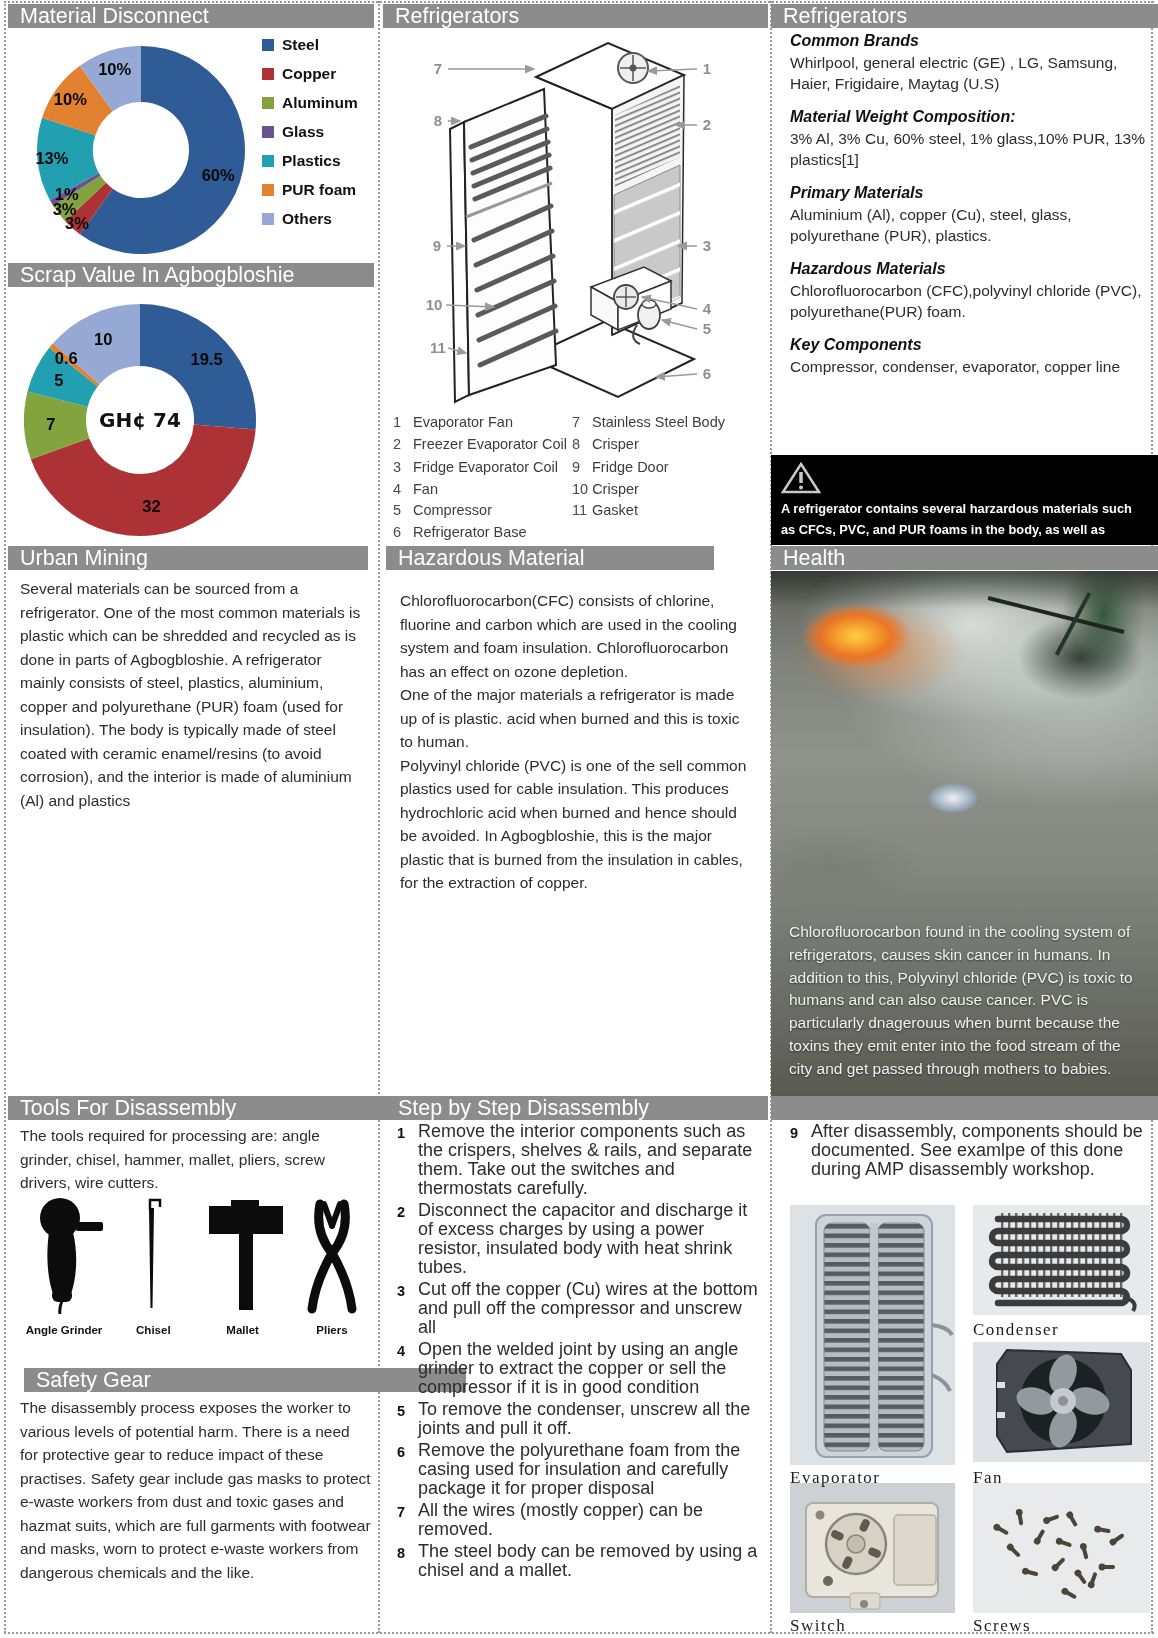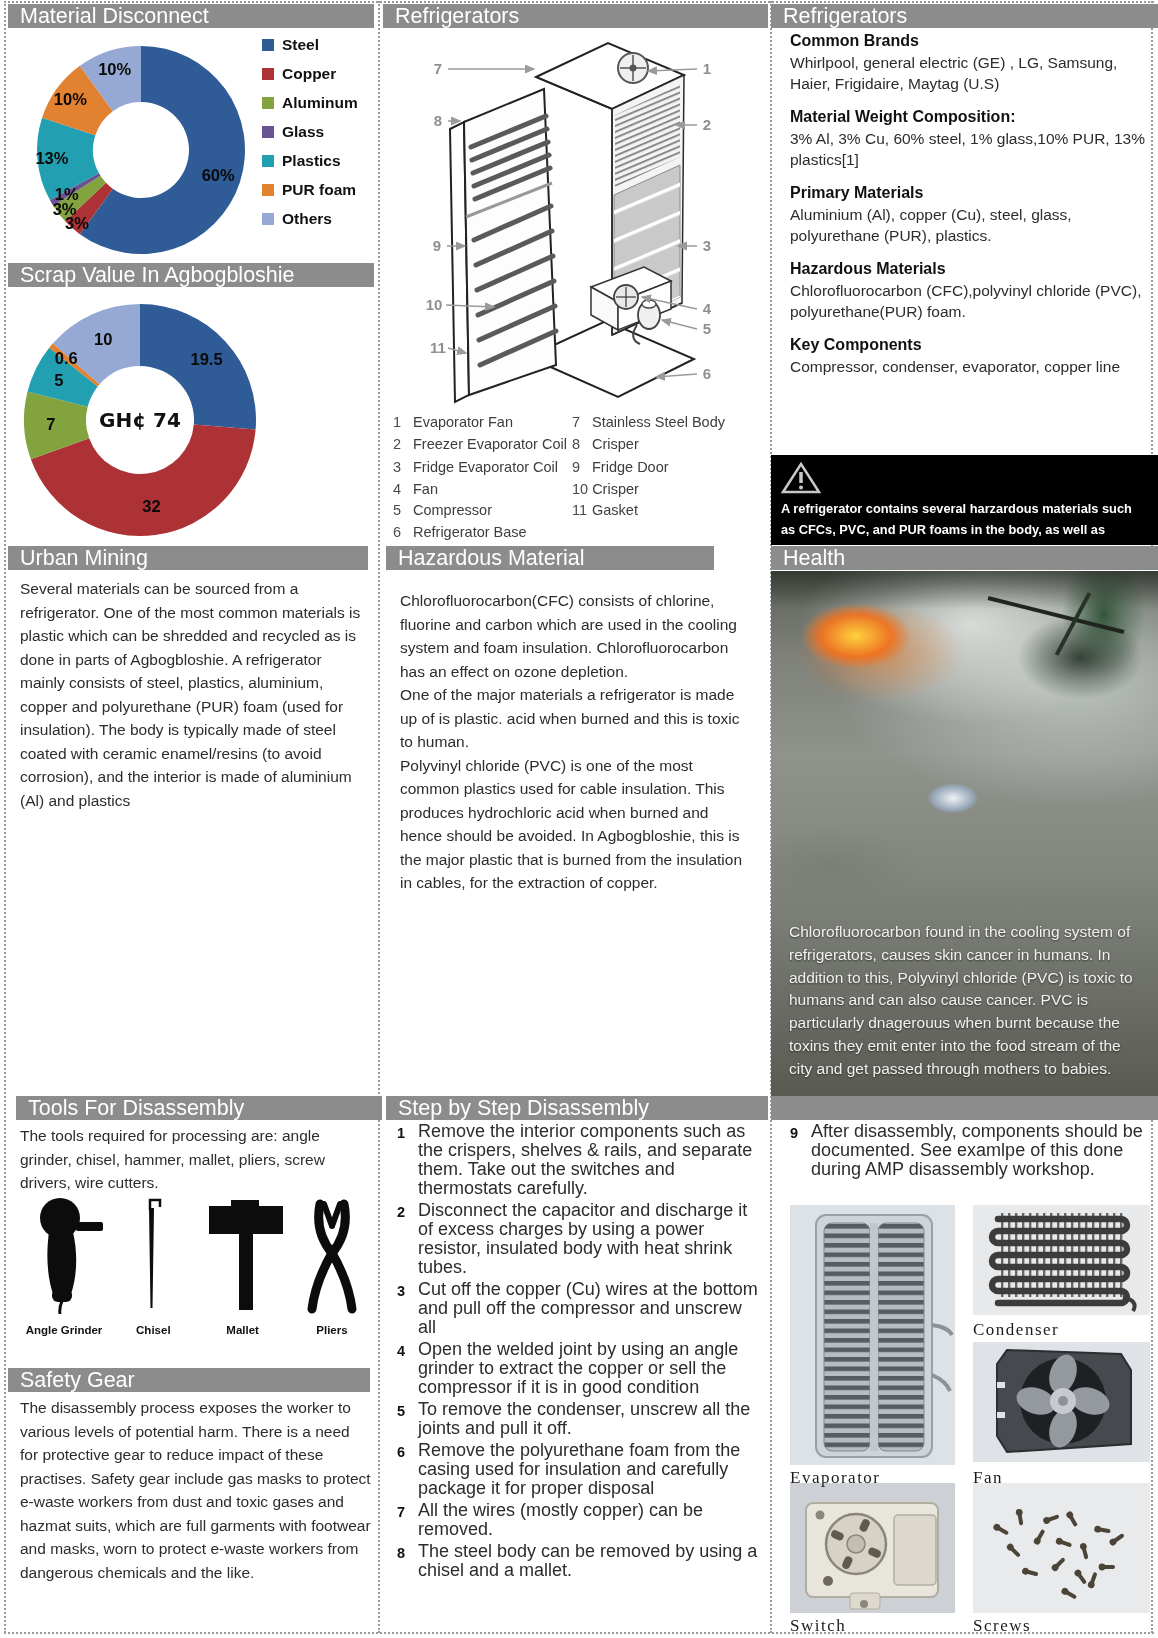--- a/index.html
+++ b/index.html
@@ -9,21 +9,21 @@
   
   .bd{position:absolute;}
   .bd-h{border-top:2px dotted #9a9a9a;height:0;}
   .bd-v{border-left:2px dotted #9a9a9a;width:0;}
   
   .hbar{position:absolute;height:24px;background:#8c8c8c;color:#fff;
         font-size:21.5px;line-height:24px;padding-left:12px;box-sizing:border-box;
         white-space:nowrap;overflow:hidden;}
   
   .para{position:absolute;font-size:15.5px;line-height:23.5px;color:#2c2c2c;}
-  .sec-h{font-weight:bold;font-size:16px;line-height:20px;margin-bottom:2px;color:#111;}
+  .sec-h{font-weight:bold;font-size:16px;line-height:20px;margin-bottom:2px;color:#111;font-style:italic;}
   .sec-b{font-size:15.5px;line-height:20.5px;color:#2c2c2c;}
   .sec{margin-bottom:13px;}
   
   .slice-label{font-size:16.5px;font-weight:bold;fill:#0a0a0a;text-anchor:middle;
                font-family:"Liberation Sans",sans-serif;}
   .center-label{font-size:20px;font-weight:bold;fill:#111;text-anchor:middle;
                 font-family:"DejaVu Sans","Liberation Sans",sans-serif;}
   .leg-row{display:flex;align-items:center;margin-bottom:11px;}
   .leg-swatch{width:12px;height:12px;display:inline-block;margin-right:8px;flex:none;}
   .leg-label{font-weight:bold;font-size:15.5px;color:#111;}
@@ -140,21 +140,21 @@
       <text x="42.78614308224169" y="142.3531751466889" class="slice-label">7</text>
       <text x="50.92532196598171" y="97.83126860753165" class="slice-label">5</text>
       <text x="58.20152897832615" y="76.1645403117017" class="slice-label">0.6</text>
       <text x="95.25561767357965" y="56.58800599758135" class="slice-label">10</text>
       <text x="132" y="139" class="center-label">GH¢ 74</text>
     </svg>
 
   <div class="hbar" style="left:8px;top:546px;width:360px"><span>Urban Mining</span></div>
   <div class="para" style="left:20px;top:577px;width:350px">Several materials can be sourced from a refrigerator. One of the most common materials is plastic which can be shredded and recycled as is done in parts of Agbogbloshie. A refrigerator mainly consists of steel, plastics, aluminium, copper and polyurethane (PUR) foam (used for insulation).  The body is typically made of steel coated with ceramic enamel/resins (to avoid corrosion), and the interior is made of aluminium (Al) and plastics</div>
 
-  <div class="hbar" style="left:16px;top:1096px;width:366px"><span>Tools For Disassembly</span></div>
+  <div class="hbar" style="left:8px;top:1096px;width:422px"><span>Tools For Disassembly</span></div>
   <div class="para" style="left:20px;top:1124px;width:350px">The tools required for processing are: angle grinder, chisel, hammer, mallet, pliers, screw drivers, wire cutters.</div>
 
   <div class="tools-row" style="left:14px;top:1196px;width:352px">
     <div class="tool-fig">
       <svg width="80" height="118" viewBox="0 0 80 118">
         <circle cx="36" cy="22" r="20" fill="#0c0c0c"></circle>
         <path d="M25,36 C22,58 23,80 29,98 L47,98 C53,80 54,58 49,36 Z" fill="#0c0c0c"></path>
         <rect x="28" y="93" width="20" height="13" rx="6" fill="#0c0c0c"></rect>
         <rect x="52" y="26" width="27" height="9" rx="2" fill="#0c0c0c"></rect>
         <path d="M38,105 q-3,7 -2,13" stroke="#0c0c0c" stroke-width="3" fill="none"></path>
@@ -178,21 +178,21 @@
     <div class="tool-fig">
       <svg width="80" height="118" viewBox="0 0 80 118">
         <path d="M28,8 C24,28 30,45 40,57 C52,78 58,97 60,113" fill="none" stroke="#0c0c0c" stroke-width="9" stroke-linecap="round"></path>
         <path d="M52,8 C56,28 50,45 40,57 C28,78 22,97 20,113" fill="none" stroke="#0c0c0c" stroke-width="9" stroke-linecap="round"></path>
         <path d="M40,30 L32,8 M40,30 L48,8" fill="none" stroke="#0c0c0c" stroke-width="6" stroke-linecap="round"></path>
       </svg>
       <div class="tool-label">Pliers</div>
     </div>
   </div>
 
-  <div class="hbar" style="left:8px;top:1368px;width:362px"><span>Safety Gear</span></div>
+  <div class="hbar" style="left:24px;top:1368px;width:442px"><span>Safety Gear</span></div>
   <div class="para" style="left:20px;top:1396px;width:352px">The disassembly process exposes the worker to various levels of potential harm. There is a need for protective gear to reduce impact of these practises. Safety gear include gas masks to protect e-waste workers from dust and toxic gases and hazmat suits, which are full garments with footwear and masks, worn to protect e-waste workers from dangerous chemicals and the like.</div>
 
   <div class="hbar" style="left:383px;top:4px;width:385px"><span>Refrigerators</span></div>
 
   <svg class="abs" style="left:386px;top:25px" width="360" height="384" viewBox="0 0 360 384">
     <defs>
       <marker id="arr" markerWidth="8" markerHeight="8" refX="6" refY="3" orient="auto">
         <path d="M0,0 L7,3 L0,6 Z" fill="#9a9a9a"></path>
       </marker>
       <pattern id="fz" width="8" height="5.5" patternUnits="userSpaceOnUse" patternTransform="rotate(-23)">
@@ -289,21 +289,21 @@
     <div class="fl-item"><span class="fl-num">8</span><span>Crisper</span></div>
     <div class="fl-item" style="margin-top:2px"><span class="fl-num">9</span><span>Fridge Door</span></div>
     <div class="fl-item"><span class="fl-num">10</span><span>Crisper</span></div>
     <div class="fl-item"><span class="fl-num">11</span><span>Gasket</span></div>
   </div>
 
   <div class="hbar" style="left:386px;top:546px;width:328px"><span>Hazardous Material</span></div>
   <div class="abs" style="left:400px;top:589px;width:352px">
     <div class="para" style="position:static">Chlorofluorocarbon(CFC) consists of chlorine, fluorine and carbon which are used in the cooling system and foam insulation. Chlorofluorocarbon has an effect on ozone depletion.</div>
     <div class="para" style="position:static">One of the major materials a refrigerator is made up of is plastic. acid when burned and this is toxic to human.</div>
-    <div class="para" style="position:static">Polyvinyl chloride (PVC) is one of the most common plastics used for cable insulation. This produces hydrochloric acid when burned and hence should be avoided. In Agbogbloshie, this is the major plastic that is burned from the insulation in cables, for the extraction of copper.</div>
+    <div class="para" style="position:static">Polyvinyl chloride (PVC) is one of the sell common plastics used for cable insulation. This produces hydrochloric acid when burned and hence should be avoided. In Agbogbloshie, this is the major plastic that is burned from the insulation in cables, for the extraction of copper.</div>
   </div>
 
   <div class="hbar" style="left:386px;top:1096px;width:382px"><span>Step by Step Disassembly</span></div>
   <div class="abs" style="left:397px;top:1122px;width:362px">
     <div class="step">
         <span class="step-num">1</span>
         <span class="step-text">Remove the interior components such as the crispers, shelves &amp; rails, and separate them. Take out the switches and thermostats carefully.</span>
       </div>
     <div class="step">
         <span class="step-num">2</span>

